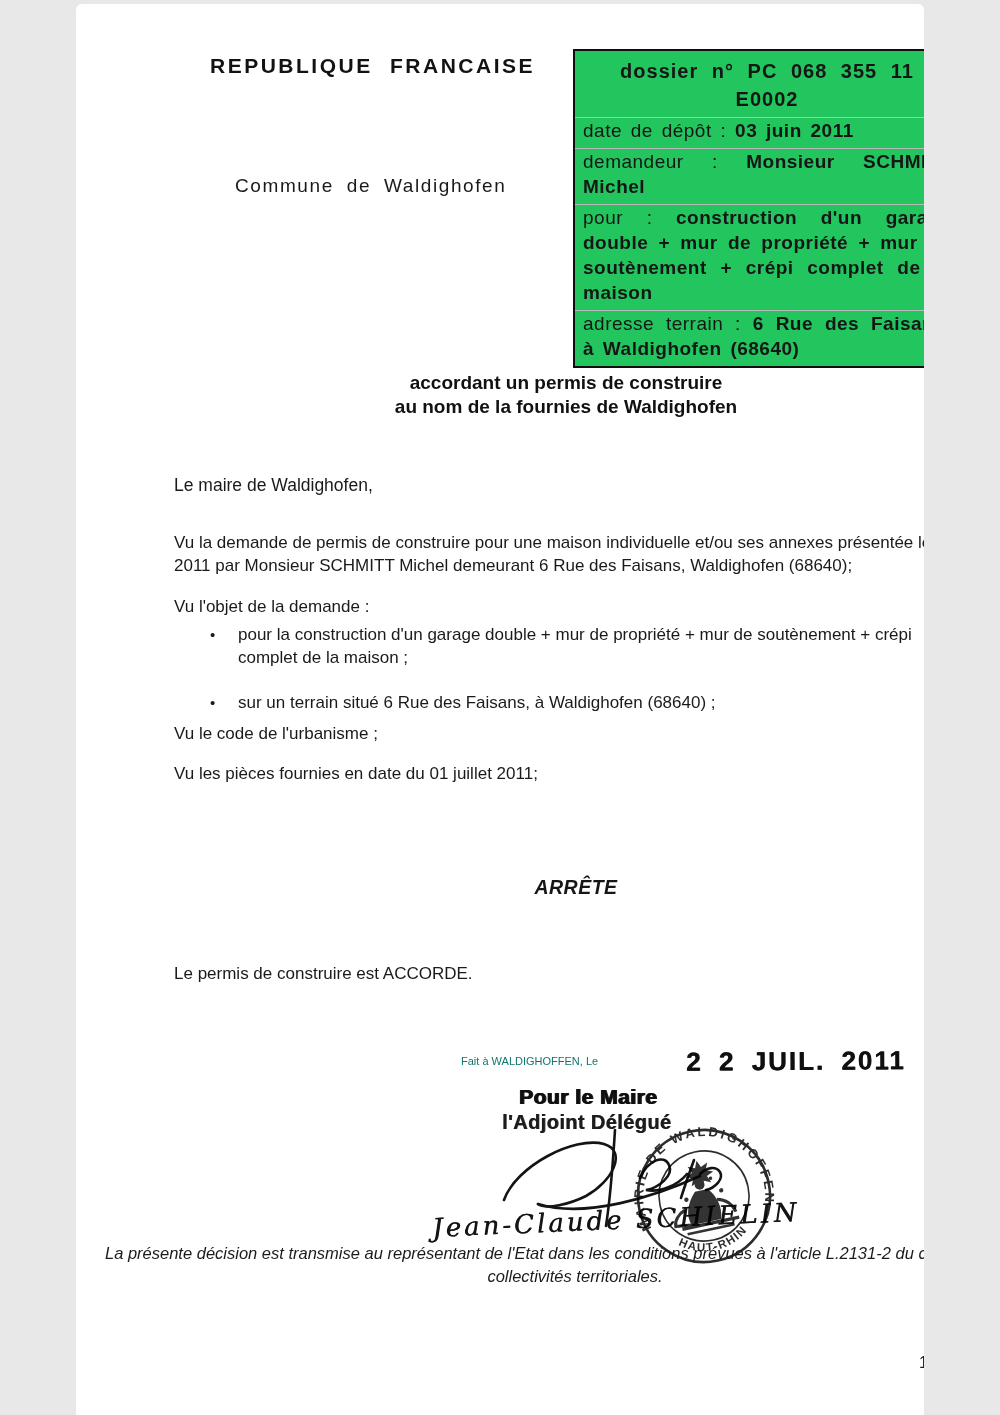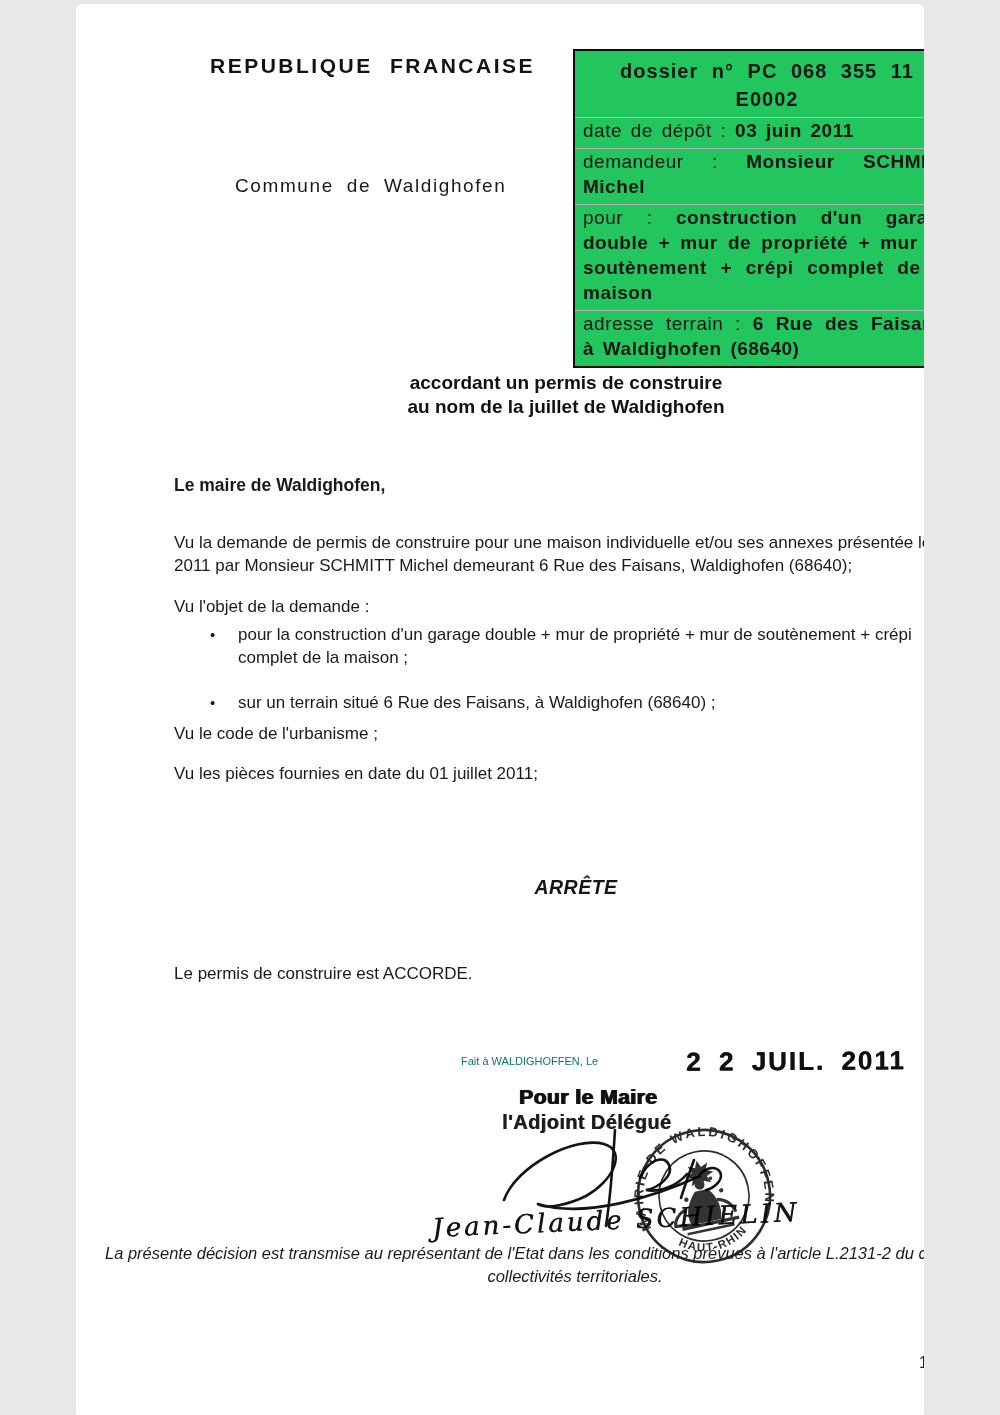--- a/index.html
+++ b/index.html
@@ -30,21 +30,21 @@
   }
   .dossier-box .row .lbl{font-weight:normal;}
   .dossier-box .row .val{font-weight:bold;}
 
   
   .title-block{left:180px;top:367px;width:620px;text-align:center;
     font-weight:bold;font-size:19px;line-height:24px;color:#111;}
 
   
   .bodytxt{font-size:17px;line-height:23px;color:#1a1a1a;}
-  .salutation{left:98px;top:470px;font-weight:bold;font-size:17.5px;}
+  .salutation{left:98px;top:470px;font-weight:normal;font-size:17.5px;}
   .para1{left:98px;top:527px;width:814px;}
   .para2{left:98px;top:591px;width:814px;}
   .bullets{left:98px;top:619px;width:770px;}
   .bullet-item{position:relative;padding-left:64px;margin-bottom:22px;}
   .bullet-dot{position:absolute;left:36px;top:0;font-size:15px;}
   .para3{left:98px;top:718px;width:814px;}
   .para4{left:98px;top:758px;width:814px;}
   .para5{left:98px;top:797px;width:814px;}
 
   .arrete-head{left:0;top:872px;width:1000px;text-align:center;font-weight:bold;font-size:19.5px;letter-spacing:.5px;font-style:italic;}
@@ -92,21 +92,21 @@
     <div class="row">
       <span class="lbl">pour : </span><span class="val">construction d'un garage double + mur de propriété + mur de soutènement + crépi complet de la maison</span>
     </div>
     <div class="row">
       <span class="lbl">adresse terrain : </span><span class="val">6 Rue des Faisans, à Waldighofen (68640)</span>
     </div>
   </div>
 
   <div class="abs title-block">
     <div>accordant un permis de construire</div>
-    <div>au nom de la juillet de Waldighofen</div>
+    <div>au nom de la fournies de Waldighofen</div>
   </div>
 
   <div class="abs salutation bodytxt">Le maire de Waldighofen,</div>
   <div class="abs para1 bodytxt">Vu la demande de permis de construire pour une maison individuelle et/ou ses annexes présentée le 03 juin 2011 par Monsieur SCHMITT Michel demeurant 6 Rue des Faisans, Waldighofen (68640);</div>
   <div class="abs para2 bodytxt">Vu l'objet de la demande :</div>
 
   <div class="abs bullets bodytxt">
     <div class="bullet-item">
       <span class="bullet-dot">•</span>
       <span>pour la construction d'un garage double + mur de propriété + mur de soutènement + crépi complet de la maison ;</span>

